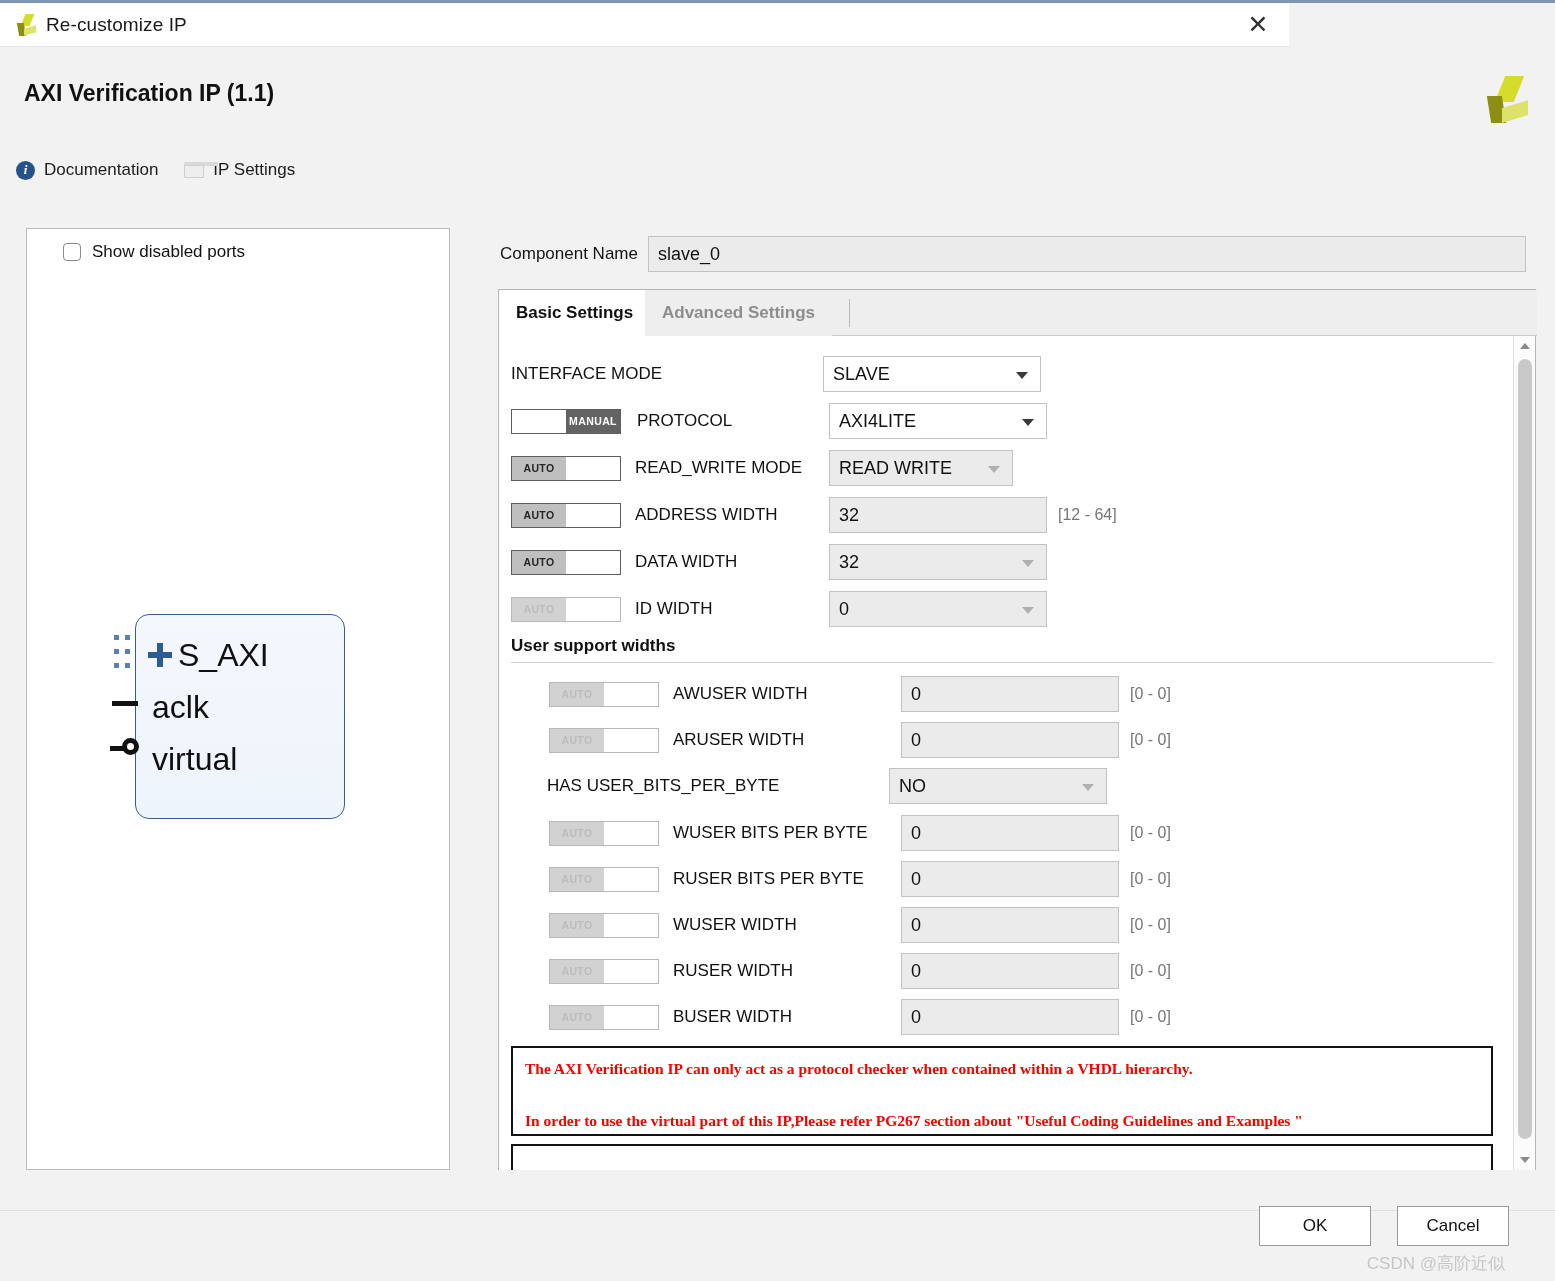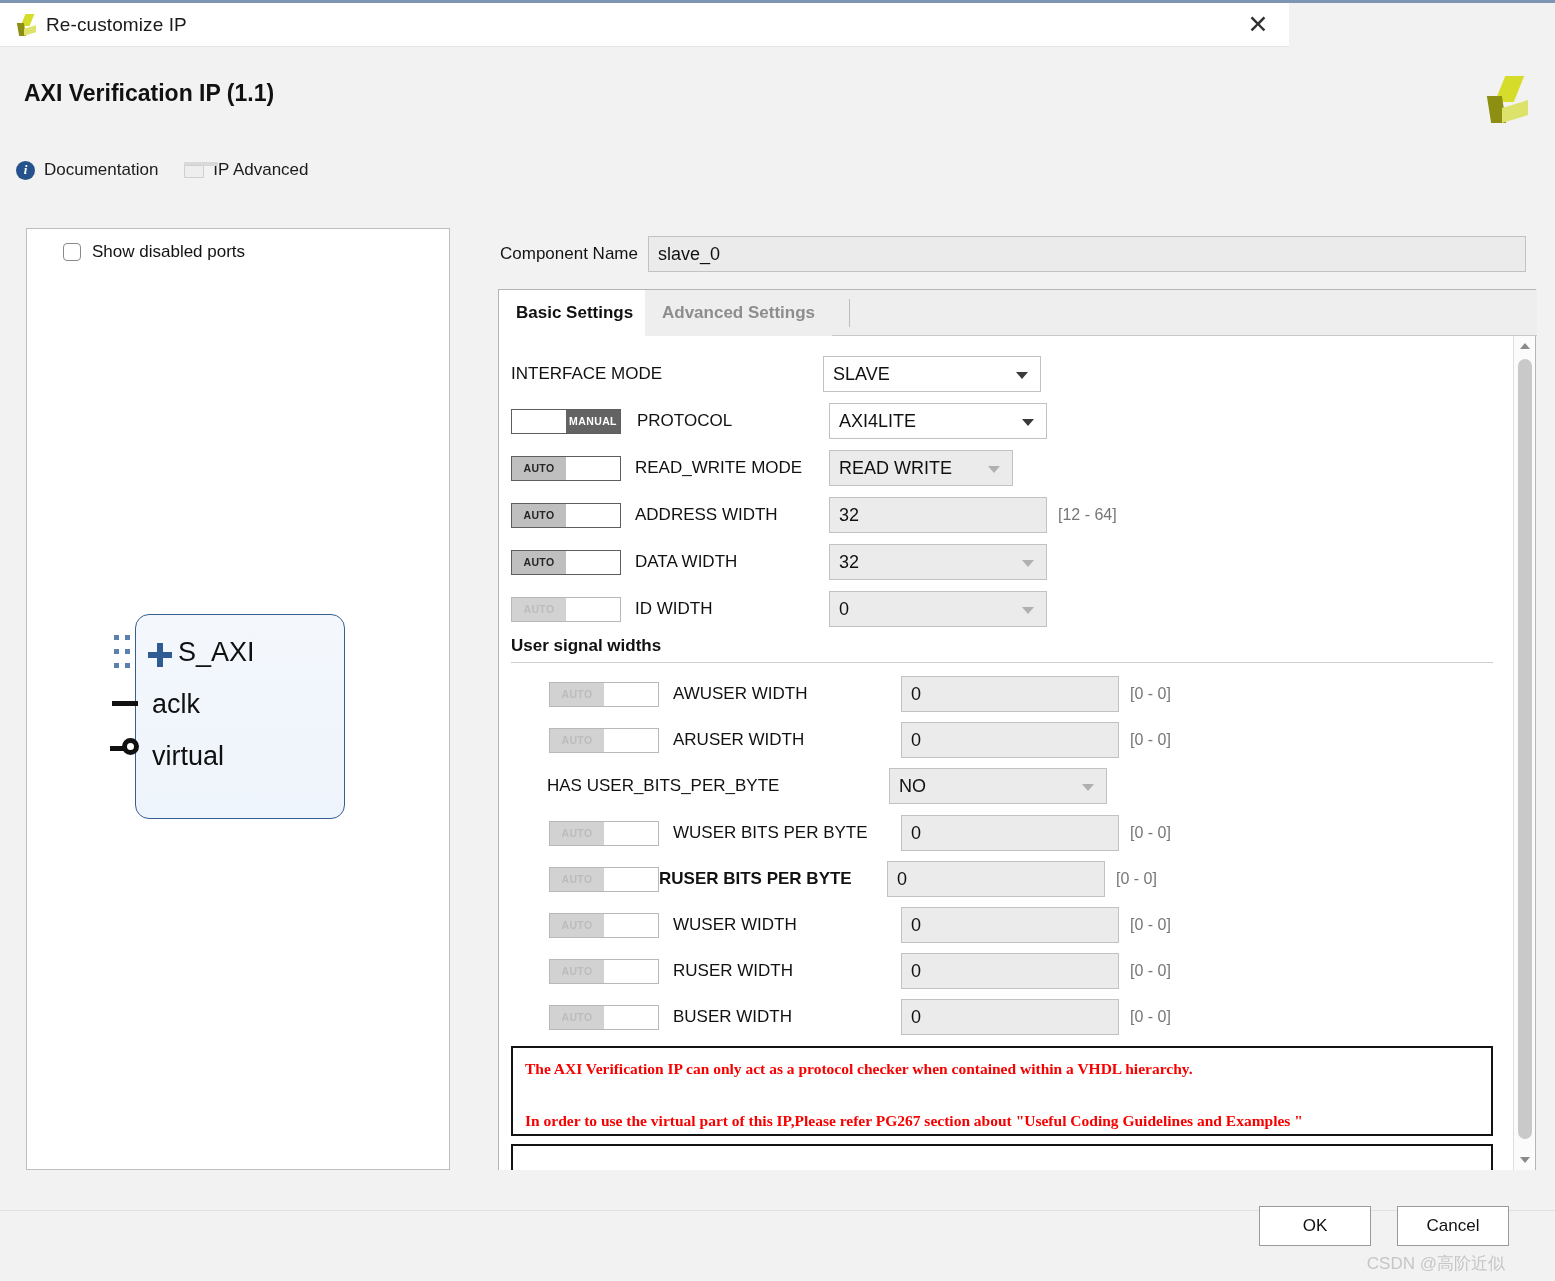--- a/index.html
+++ b/index.html
@@ -66,21 +66,21 @@
   #chk-row { position:absolute; left:12px; top:13px; display:flex; align-items:center; gap:11px;padding-left:24px; }
   .chkbox { width:18px; height:18px; background:#fff; border:1.5px solid #8a8a8a; border-radius:4px; }
   #chk-row .lbl { font-size:17px; color:#121212; }
 
   
   #ipblock {
     position:absolute; left:108px; top:385px; width:210px; height:205px;
     background:linear-gradient(180deg,#f4f8fd 0%,#eef4fb 100%);
     border:1.6px solid #355f91; border-radius:14px;
   }
-  .port-label { position:absolute; font-size:27px; color:#101010; white-space:nowrap; }
+  .port-label { position:absolute; font-size:32px; color:#101010; white-space:nowrap; }
   #lbl-saxi   { left:42px; top:22px; }
   #lbl-aclk   { left:16px; top:74px; }
   #lbl-arst   { left:16px; top:126px; }
   .plus-icon {
     position:absolute; left:12px; top:28px; width:24px; height:24px;
   }
   .plus-icon:before, .plus-icon:after{
     content:""; position:absolute; background:#2d5b92;
   }
   .plus-icon:before { left:0; top:9px; width:24px; height:6px; }
@@ -199,21 +199,21 @@
   <div id="linkbar">
     <div class="linkitem">
       <span class="info-icon">i</span>
       <span class="lbl">Documentation</span>
     </div>
     <div class="linkitem">
       <span class="folder-icon">
         <span class="tab"></span>
           <span class="body"></span>
       </span>
-      <span class="lbl">IP Advanced</span>
+      <span class="lbl">IP Settings</span>
     </div>
   </div>
 
   <div id="left-panel">
     <div id="chk-row">
       <span class="chkbox"></span>
       <span class="lbl">Show disabled ports</span>
     </div>
 
     <div id="ipblock">
@@ -309,21 +309,21 @@
           <span class="half left">AUTO</span>
           <span class="half right"></span>
         </span>
         <span class="rowlabel" style="width:194px; margin-left:14px;">ID WIDTH</span>
         <span class="field select disabled" style="width:218px;">
           <span>0</span>
           <span class="chev off" style="width: 0px; height: 0px; border-left: 6px solid transparent; border-right: 6px solid transparent; border-top: 7px solid rgb(176, 176, 176); margin-top: 2px;"></span>
         </span>
       </div>
 
-      <div id="usersig-title">User signal widths</div>
+      <div id="usersig-title">User support widths</div>
       <div id="usersig-rule"></div>
 
       <div class="row" style="left:50px; top:340px;">
         <span class="toggle auto disabled">
           <span class="half left">AUTO</span>
           <span class="half right"></span>
         </span>
         <span class="rowlabel" style="width:228px; margin-left:14px;">AWUSER WIDTH</span>
         <span class="field disabled" style="width:218px;">0</span>
         <span class="range">[0 - 0]</span>
@@ -355,21 +355,21 @@
         <span class="rowlabel" style="width:228px; margin-left:14px;">WUSER BITS PER BYTE</span>
         <span class="field disabled" style="width:218px;">0</span>
         <span class="range">[0 - 0]</span>
       </div>
 
       <div class="row" style="left:50px; top:525px;">
         <span class="toggle auto disabled">
           <span class="half left">AUTO</span>
           <span class="half right"></span>
         </span>
-        <span class="rowlabel" style="width:228px; font-weight:bold;">RUSER BITS PER BYTE</span>
+        <span class="rowlabel" style="width:228px; margin-left:14px;">RUSER BITS PER BYTE</span>
         <span class="field disabled" style="width:218px;">0</span>
         <span class="range">[0 - 0]</span>
       </div>
 
       <div class="row" style="left:50px; top:571px;">
         <span class="toggle auto disabled">
           <span class="half left">AUTO</span>
           <span class="half right"></span>
         </span>
         <span class="rowlabel" style="width:228px; margin-left:14px;">WUSER WIDTH</span>

